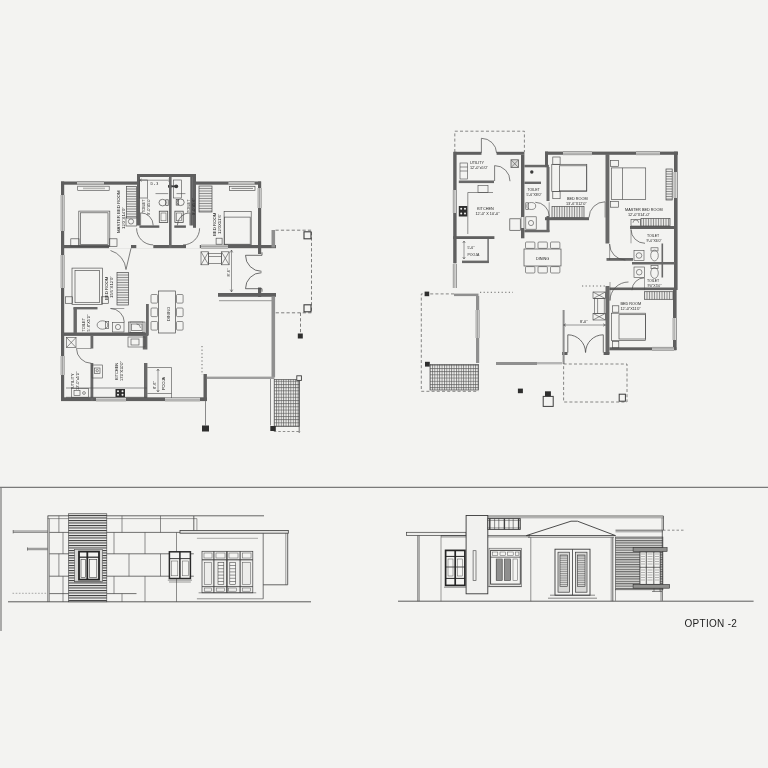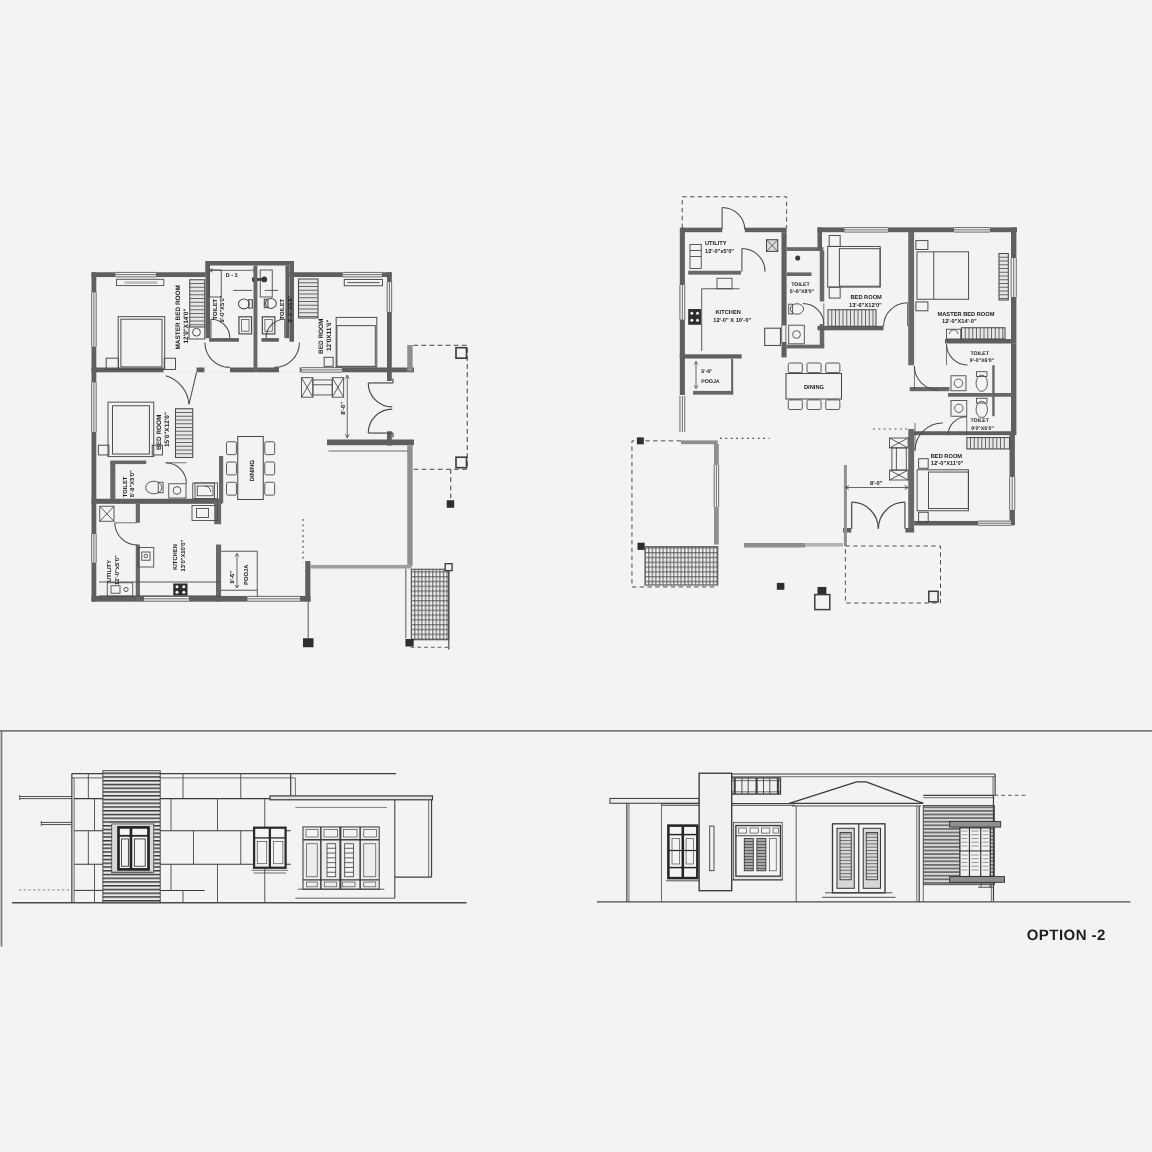--- a/index.html
+++ b/index.html
@@ -1,16 +1,16 @@
 <!DOCTYPE html>
 <html><head>
 <meta charset="utf-8">
 <style>
   html,body{margin:0;padding:0;background:#f3f3f1;}
-  #page{width:768px;height:757px;position:relative;background:#f3f3f1;font-weight:bold;}
+  #page{width:768px;height:757px;position:relative;background:#f3f3f1;}
   svg{display:block}
   text{font-family:"Liberation Sans",sans-serif;fill:#1d1d1d;}
 </style>
 </head>
 <body>
 <div id="page">
 <svg width="768" height="768" viewBox="0 0 768 768">
 <defs>
   <pattern id="stairV" width="2.4" height="3.2" patternUnits="userSpaceOnUse">
     <rect width="2.4" height="3.2" fill="#f0f0ee"></rect>

